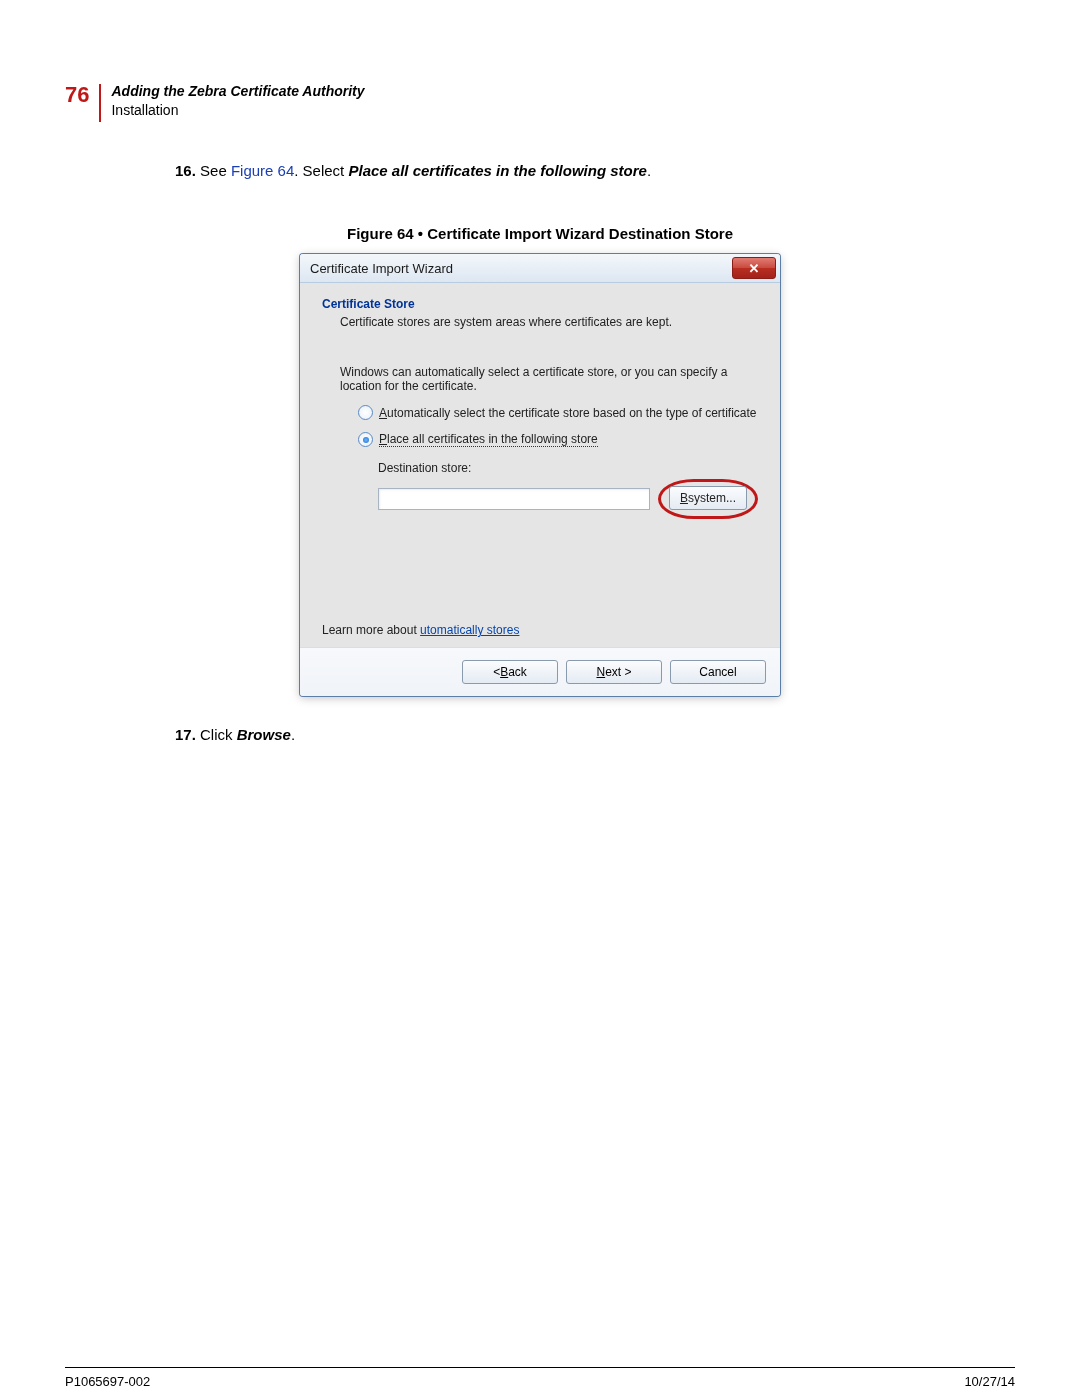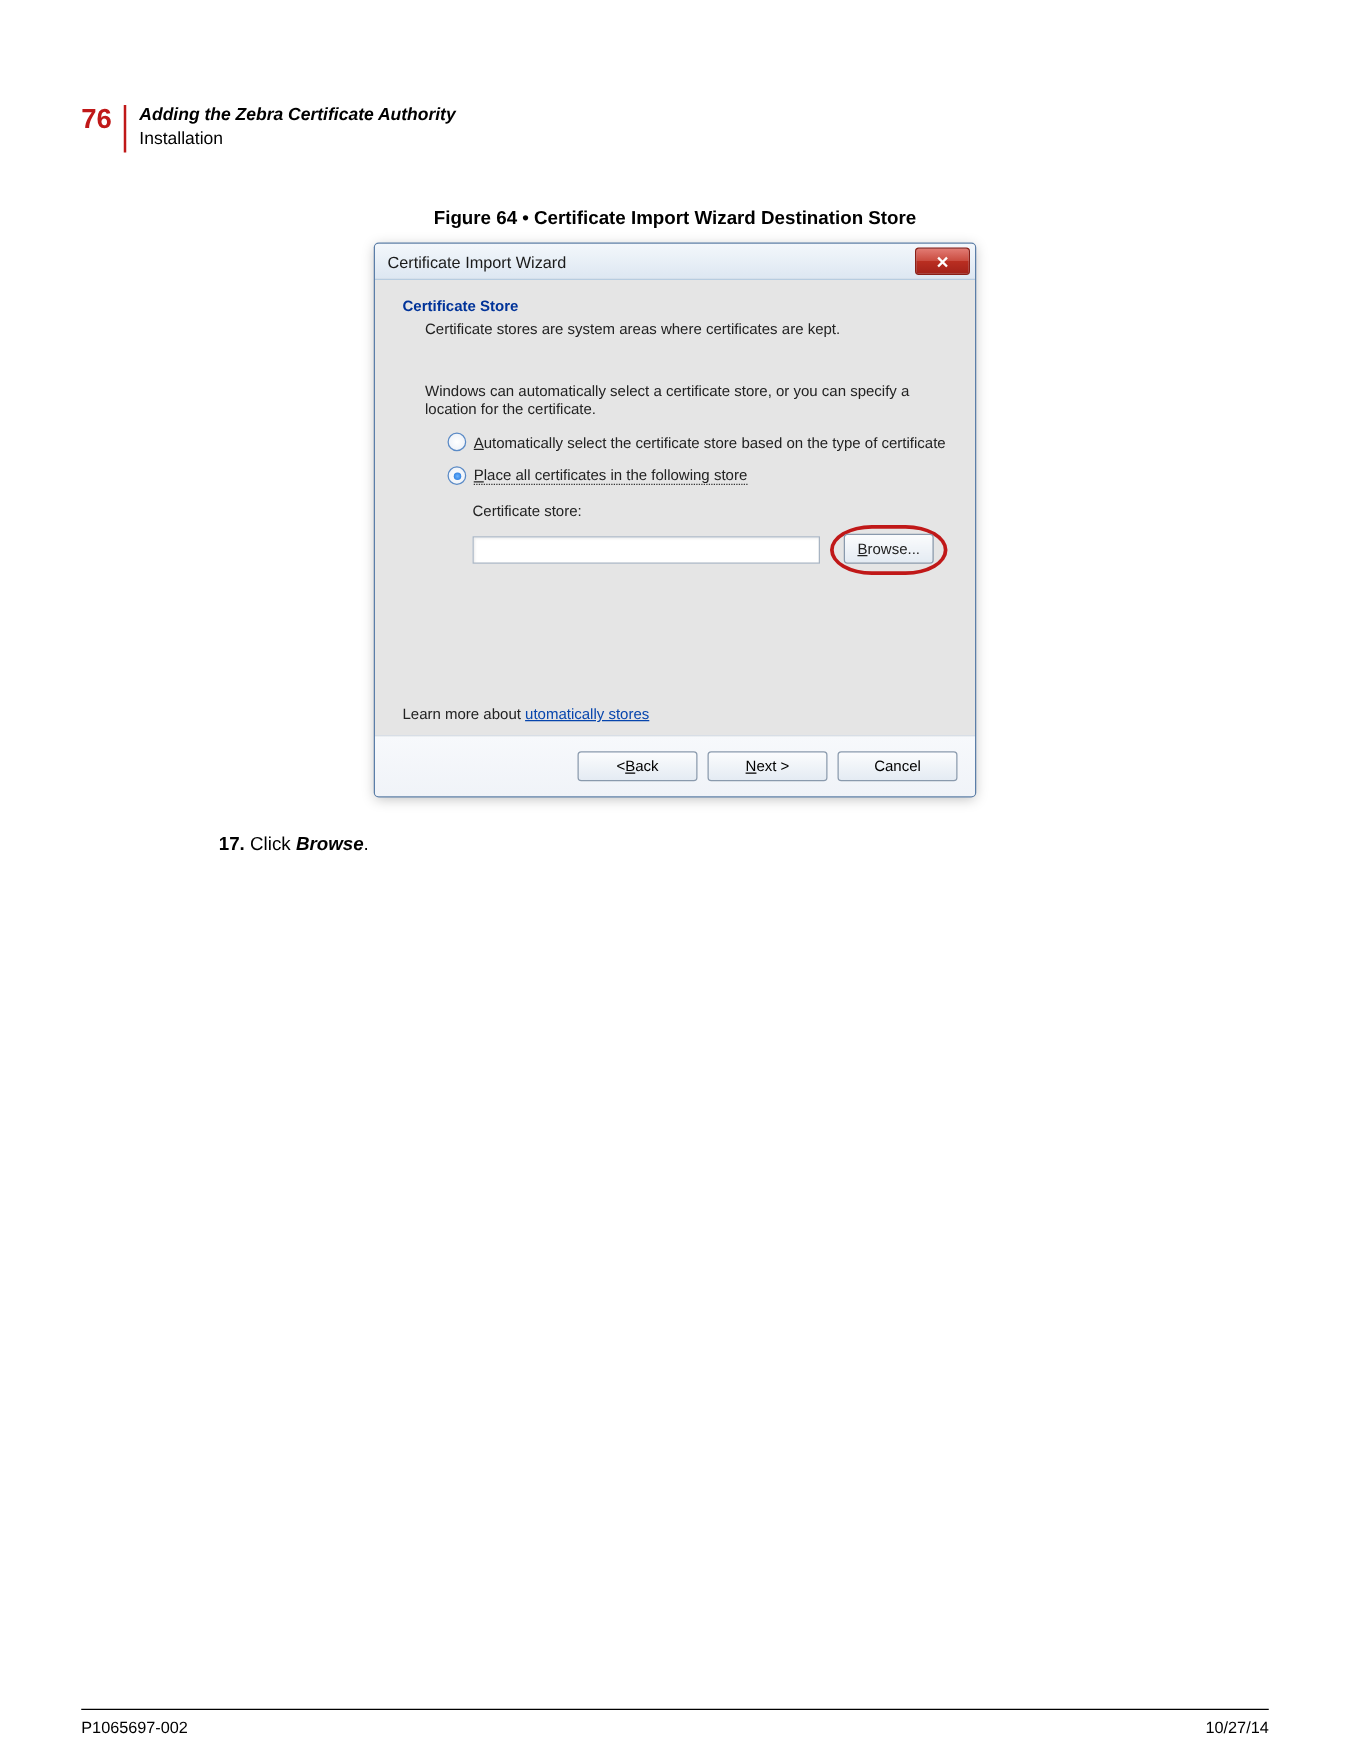--- a/index.html
+++ b/index.html
@@ -213,20 +213,24 @@
 
   <div class="header-row">
     <div class="page-num">76</div>
     <div class="header-sep"></div>
     <div class="header-text">
       <div class="bold">Adding the Zebra Certificate Authority</div>
       <div>Installation</div>
     </div>
   </div>
 
+  <div class="step">
+    <span class="step-num">16.</span>
+    <span>See </span><span class="fig-link">Figure 64</span><span>. Select </span><span class="bold">Place all certificates in the following store</span><span>.</span>
+  </div>
 
   <div class="figure-caption">Figure 64 • Certificate Import Wizard Destination Store</div>
 
   <div class="dialog-wrap">
     <div class="titlebar">
       <div class="titlebar-title">Certificate Import Wizard</div>
       <div class="close-btn">
         <span>✕</span>
       </div>
     </div>
@@ -240,27 +244,27 @@
         <span><span class="underline-char">A</span><span>utomatically select the certificate store based on the type of certificate</span></span>
       </div>
 
       <div class="radio-row">
         <div class="radio-outer">
             <div class="radio-inner"></div>
           </div>
         <span class="dotted"><span class="underline-char">P</span><span>lace all certificates in the following store</span></span>
       </div>
 
-      <div class="cert-label">Certificate store:</div>
+      <div class="cert-label">Destination store:</div>
       <div class="store-row">
         <div class="store-input"></div>
         <div class="red-oval">
           <div class="browse-btn">
             <span class="u">B</span>
-              <span>rowse...</span>
+              <span>system...</span>
           </div>
         </div>
       </div>
 
       <div class="learn">
         <span>Learn more about </span><a href="#">utomatically stores</a>
       </div>
     </div>
     <div class="dialog-footer">
       <div class="dlg-btn">

